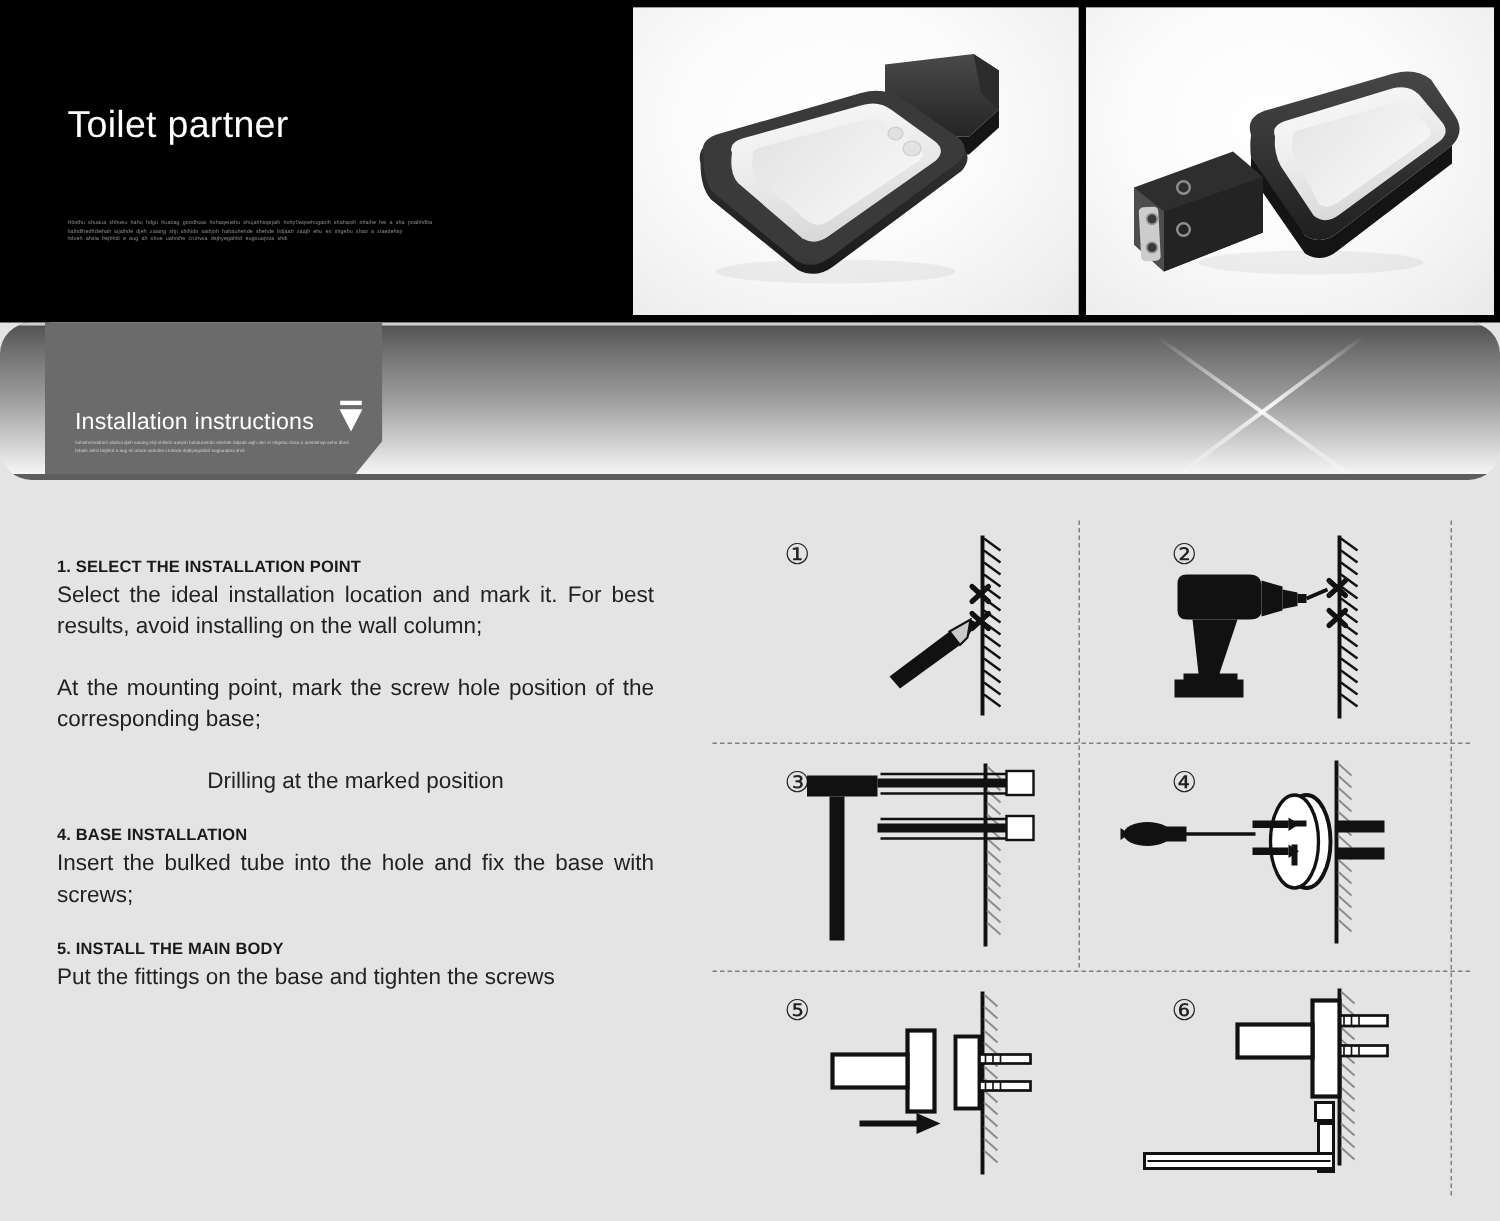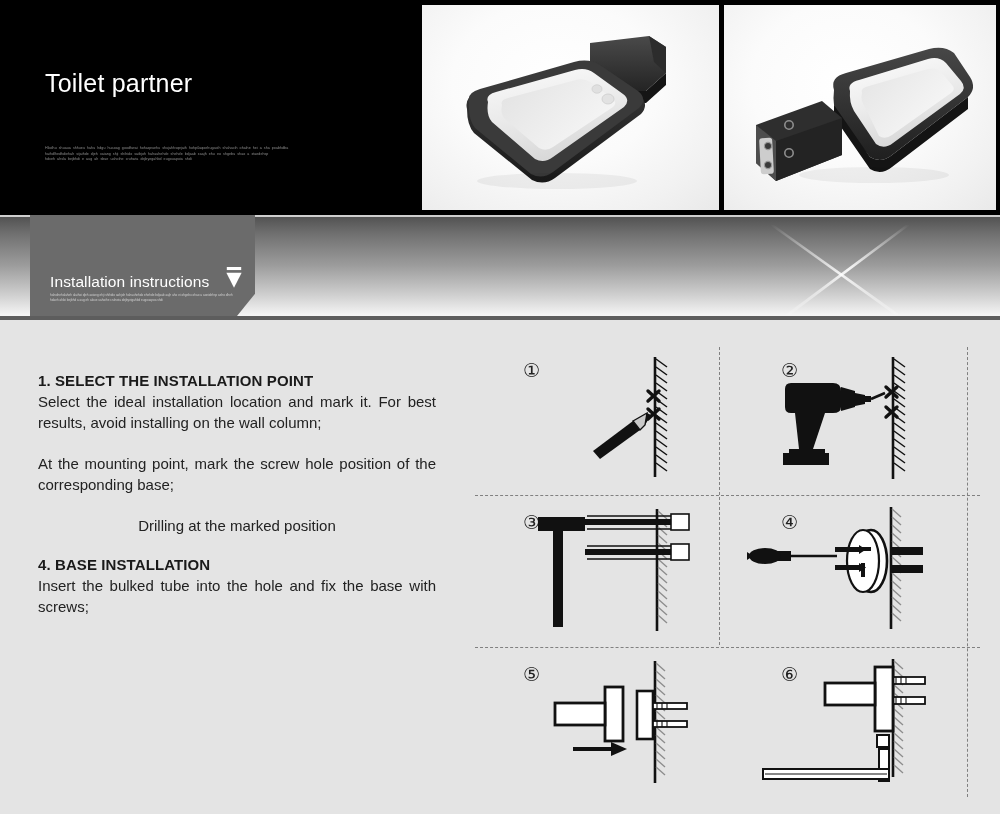--- a/index.html
+++ b/index.html
@@ -34,20 +34,21 @@
     background:radial-gradient(ellipse at 45% 38%, #ffffff 0%, #fbfbfb 45%, #f1f1f1 78%, #e9e9e9 100%); }
 
   
   .prod-svg{ position:absolute; left:0; top:0; width:100%; height:100%; }
 
   
   .banner{
     position:relative; width:1000px; height:105px;
     background:linear-gradient(to bottom,#4f4f4f 0%,#707070 18%,#9c9c9c 48%,#cfcfcf 76%,#f4f4f4 95%,#fbfbfb 100%);
     overflow:hidden;
+    border-radius:21px;
   }
   .banner-streaks{ position:absolute; inset:0; }
   .banner-bottomline{
     position:absolute; left:0; bottom:0; width:100%; height:4px;
     background:#5d5d5d;
   }
   .banner-topline{
     position:absolute; left:0; top:0; width:100%; height:2px; background:#cfcfcf;
   }
   .label-tab{
@@ -73,21 +74,21 @@
 
   
   .body-wrap{ position:relative; width:1000px; height:494px; background:#e4e4e4; }
 
   .steps{
     position:absolute; left:38px; top:52px; width:398px;
   }
   .step{ margin-bottom:20px; }
   .step:last-child{ margin-bottom:0; }
   .step-head{
-    font-size:15px; font-weight:bold; color:#1a1a1a; margin-bottom:2px;
+    font-size:11px; font-weight:bold; color:#1a1a1a; margin-bottom:2px;
     letter-spacing:.1px;
   }
   .step-body{
     font-size:15px; color:#222; line-height:21px; text-align:justify;
     text-justify:inter-word;
   }
   .step-body.nojust{ text-align:center; }
 
   
   .grid{
@@ -273,20 +274,24 @@
 
       <div class="step">
         <div class="step-body nojust">Drilling at the marked position</div>
       </div>
 
       <div class="step">
         <div class="step-head">4. BASE INSTALLATION</div>
         <div class="step-body">Insert the bulked tube into the hole and fix the base with screws;</div>
       </div>
 
+      <div class="step">
+        <div class="step-head">5. INSTALL THE MAIN BODY</div>
+        <div class="step-body">Put the fittings on the base and tighten the screws</div>
+      </div>
 
     </div>
   </div>
 
   <div class="grid">
 
     <div class="divider-v"></div>
     <div class="divider-h dh1"></div>
     <div class="divider-h dh2"></div>
     <div class="divider-vr"></div>

